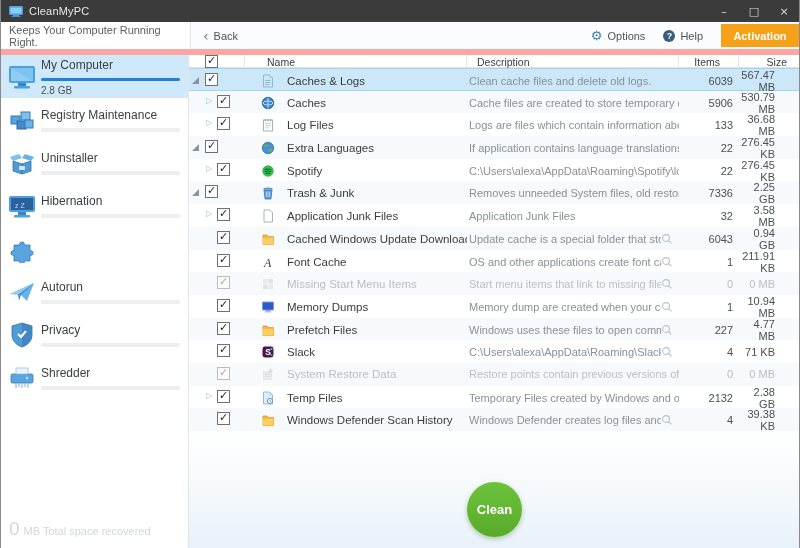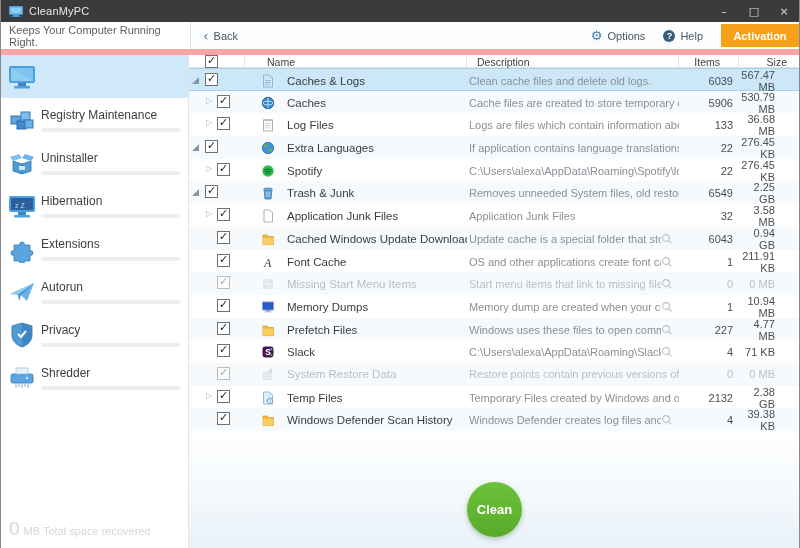--- a/index.html
+++ b/index.html
@@ -139,20 +139,25 @@
   <aside class="sidebar">
     <div id="side-items">
         <div class="side-item sel">
           <span class="side-ic"><svg viewBox="0 0 28 28">
               <rect x="1" y="3" width="26" height="17" rx="2" fill="#4aa0e0"></rect>
               <rect x="3" y="5" width="22" height="13" fill="#7ec3ef"></rect>
               <path d="M3 5l22 13H3z" fill="#99d2f5" opacity=".7"></path>
               <rect x="10" y="20" width="8" height="3" fill="#3a86c4"></rect>
               <rect x="6" y="23" width="16" height="2.4" rx="1" fill="#4aa0e0"></rect>
             </svg></span>
+          <span class="side-body">
+            <div class="side-label">My Computer</div>
+            <div class="side-bar"></div>
+            <div class="side-sub">2.8 GB</div>
+          </span>
         </div>
         <div class="side-item">
           <span class="side-ic"><svg viewBox="0 0 28 28">
               <rect x="3" y="10" width="9" height="8" fill="#5aa5e0" stroke="#3578b5"></rect>
               <rect x="13" y="6" width="9" height="8" fill="#7fc0ec" stroke="#3578b5"></rect>
               <rect x="9" y="15" width="9" height="8" fill="#3f8cd0" stroke="#2d6aa5"></rect>
               <rect x="17" y="14" width="8" height="8" fill="#6ab2e6" stroke="#3578b5"></rect>
             </svg></span>
           <span class="side-body">
             <div class="side-label">Registry Maintenance</div>
@@ -182,24 +187,20 @@
             </svg></span>
           <span class="side-body">
             <div class="side-label">Hibernation</div>
             <div class="side-bar"></div>
           </span>
         </div>
         <div class="side-item">
           <span class="side-ic"><svg viewBox="0 0 28 28">
               <path d="M6 10h6c-2-4 6-4 4 0h6v6c4-2 4 6 0 4v6h-6c2 4-6 4-4 0H6v-6c-4 2-4-6 0-4z" fill="#5aa5e0" stroke="#3578b5" stroke-width=".8"></path>
             </svg></span>
-          <span class="side-body">
-            <div class="side-label">Extensions</div>
-            <div class="side-bar"></div>
-          </span>
         </div>
         <div class="side-item">
           <span class="side-ic"><svg viewBox="0 0 28 28">
               <path d="M2 16L26 5l-7 18-6-6z" fill="#6ab2e6"></path>
               <path d="M26 5l-13 12-2 6-1-7z" fill="#4390cc"></path>
               <path d="M2 16l9 0L26 5z" fill="#8fcaf1"></path>
             </svg></span>
           <span class="side-body">
             <div class="side-label">Autorun</div>
             <div class="side-bar"></div>
@@ -369,21 +370,21 @@
             <span class="r-ic"><svg viewBox="0 0 14 14">
                 <path d="M3 3.5h8l-1 9.5H4z" fill="#5b9bd5" stroke="#3a7ab8" stroke-width=".8"></path>
                 <ellipse cx="7" cy="3.2" rx="4.3" ry="1.2" fill="#7fb5e3" stroke="#3a7ab8" stroke-width=".8"></ellipse>
                 <path d="M5.3 5.5v5.5M7 5.5v5.5M8.7 5.5v5.5" stroke="#bcd9f0" stroke-width=".9"></path>
               </svg></span>
             <span>Trash &amp; Junk</span>
           </div>
           <div class="c-desc">
             <span class="dtext">Removes unneeded System files, old restore points...</span>
           </div>
-          <div class="c-items">6549</div>
+          <div class="c-items">7336</div>
           <div class="c-size">2.25 GB</div>
         </div>
         <div class="row grid lvl1">
           <div class="c-check">
             <span class="tri-col">▷</span>
             <span class="cbx">
               <span class="ck">✓</span>
             </span>
           </div>
           <div class="c-name">

